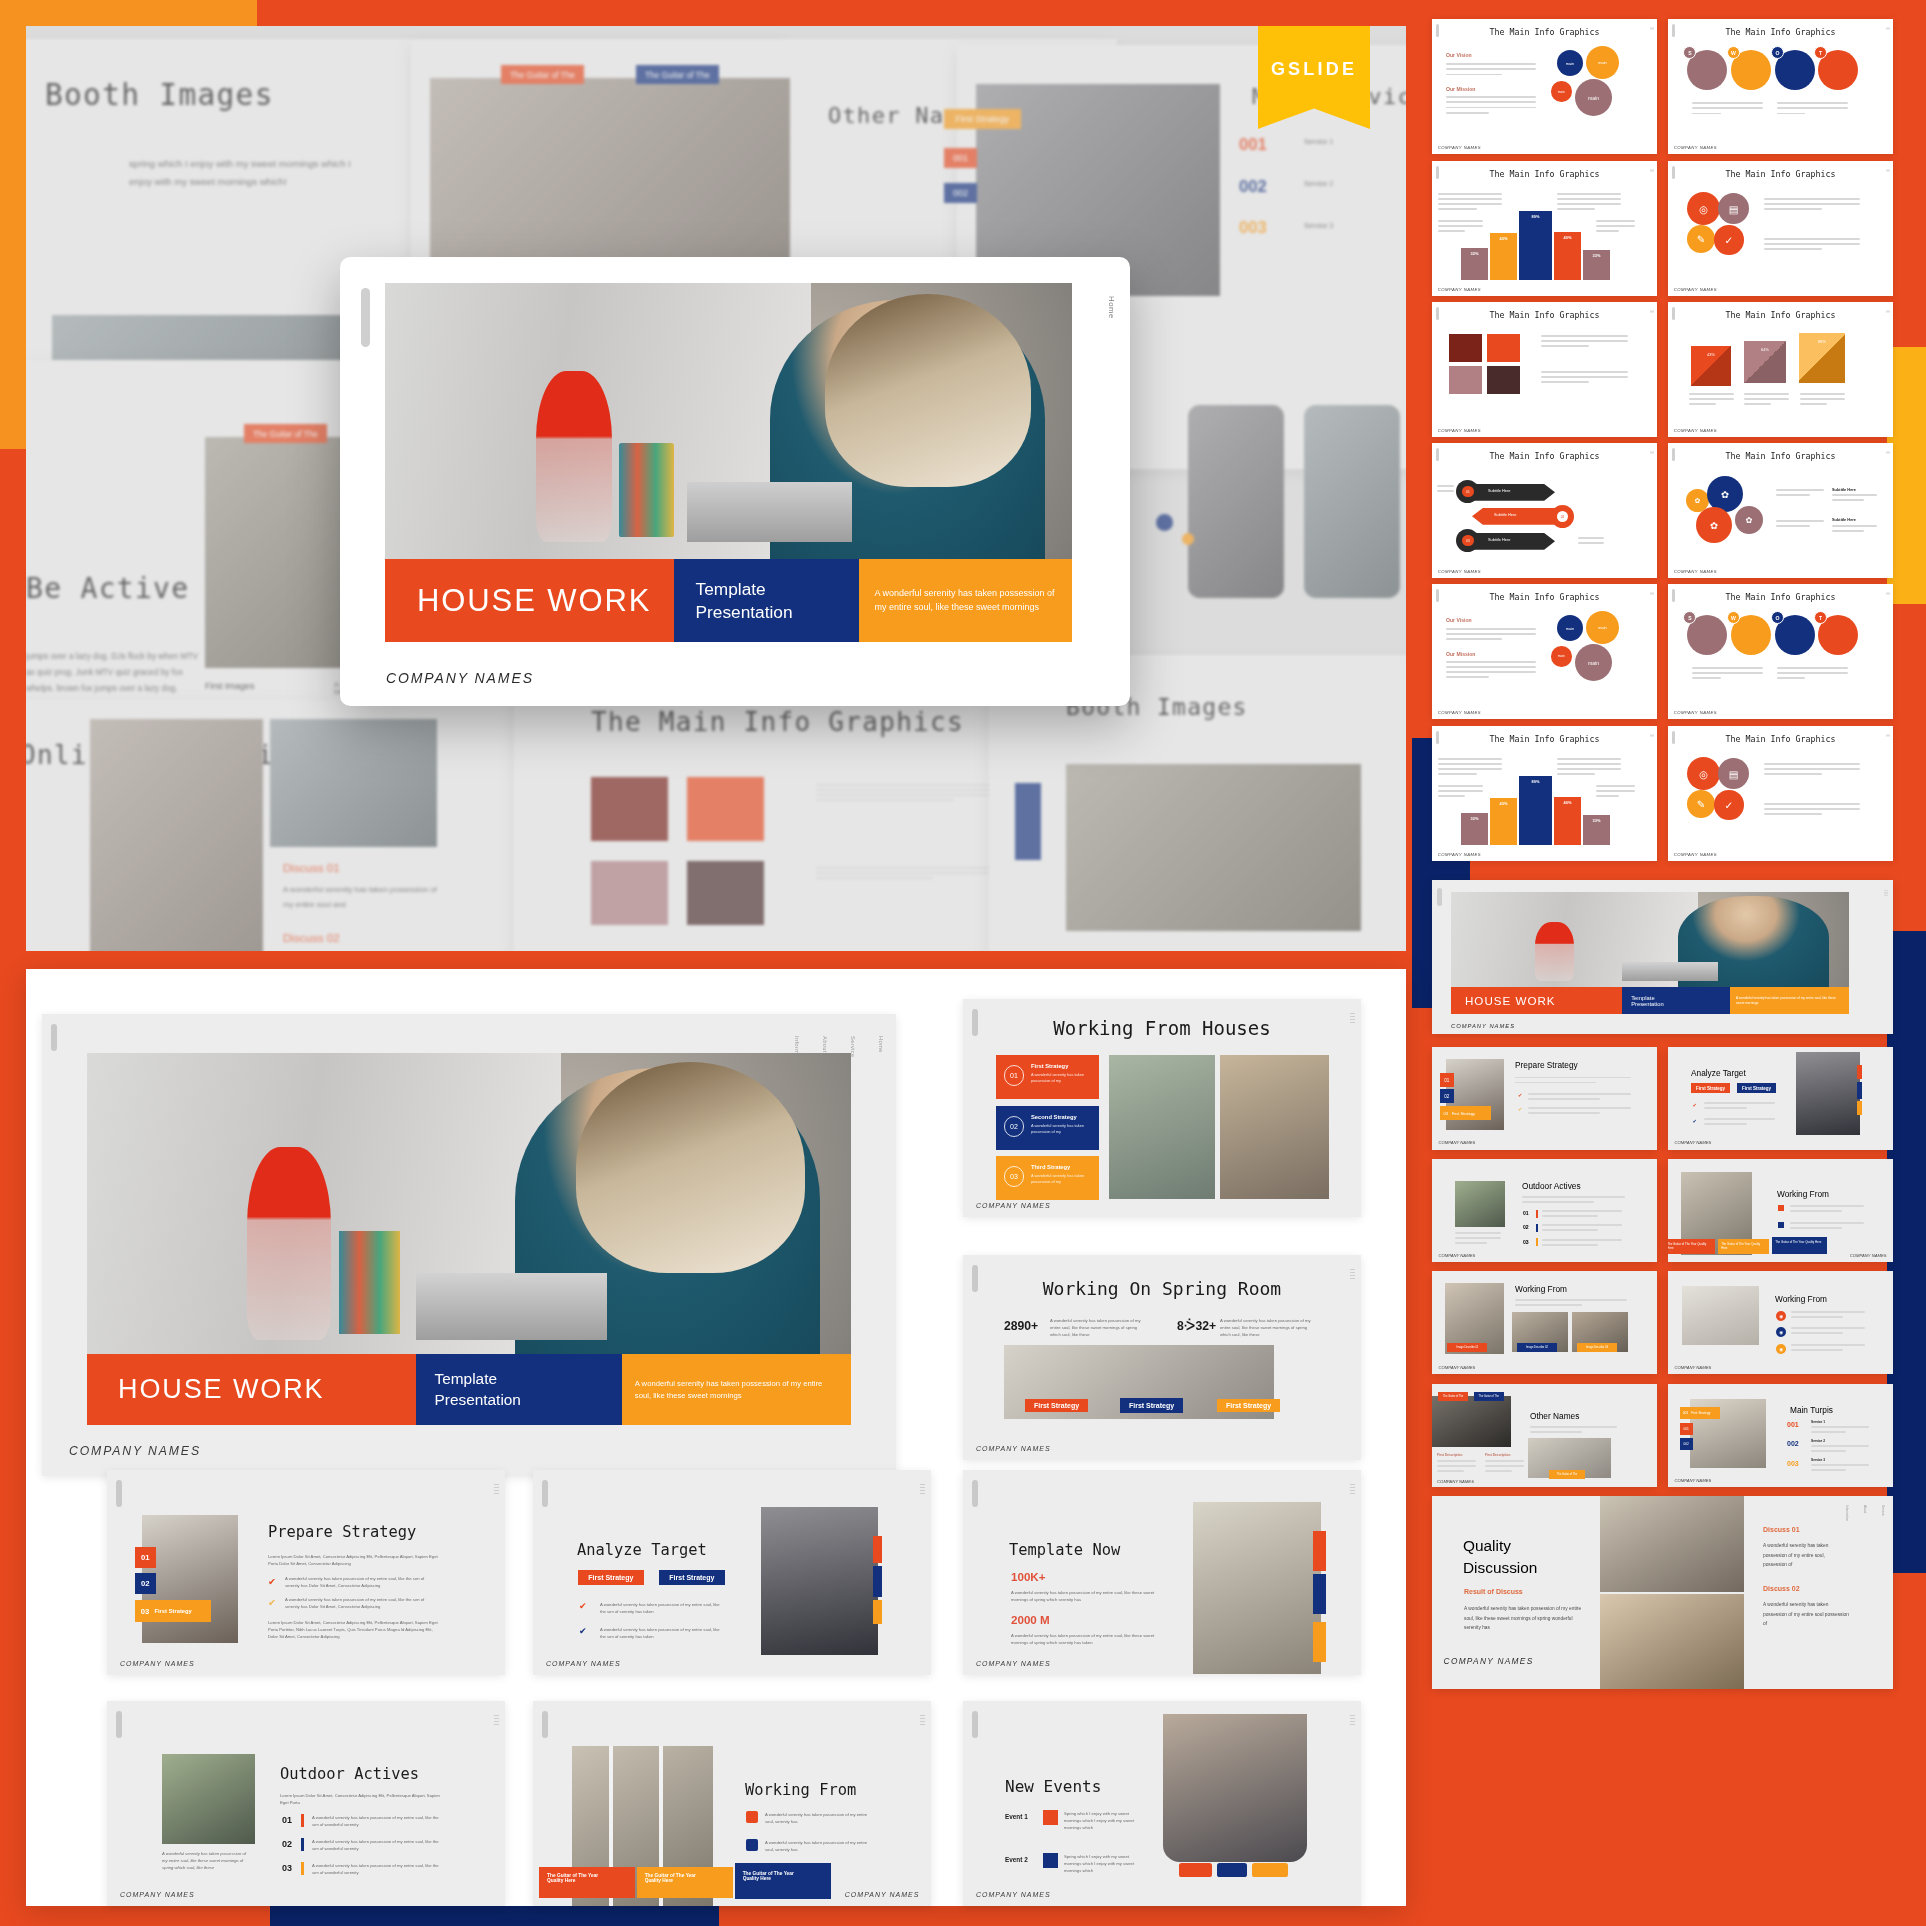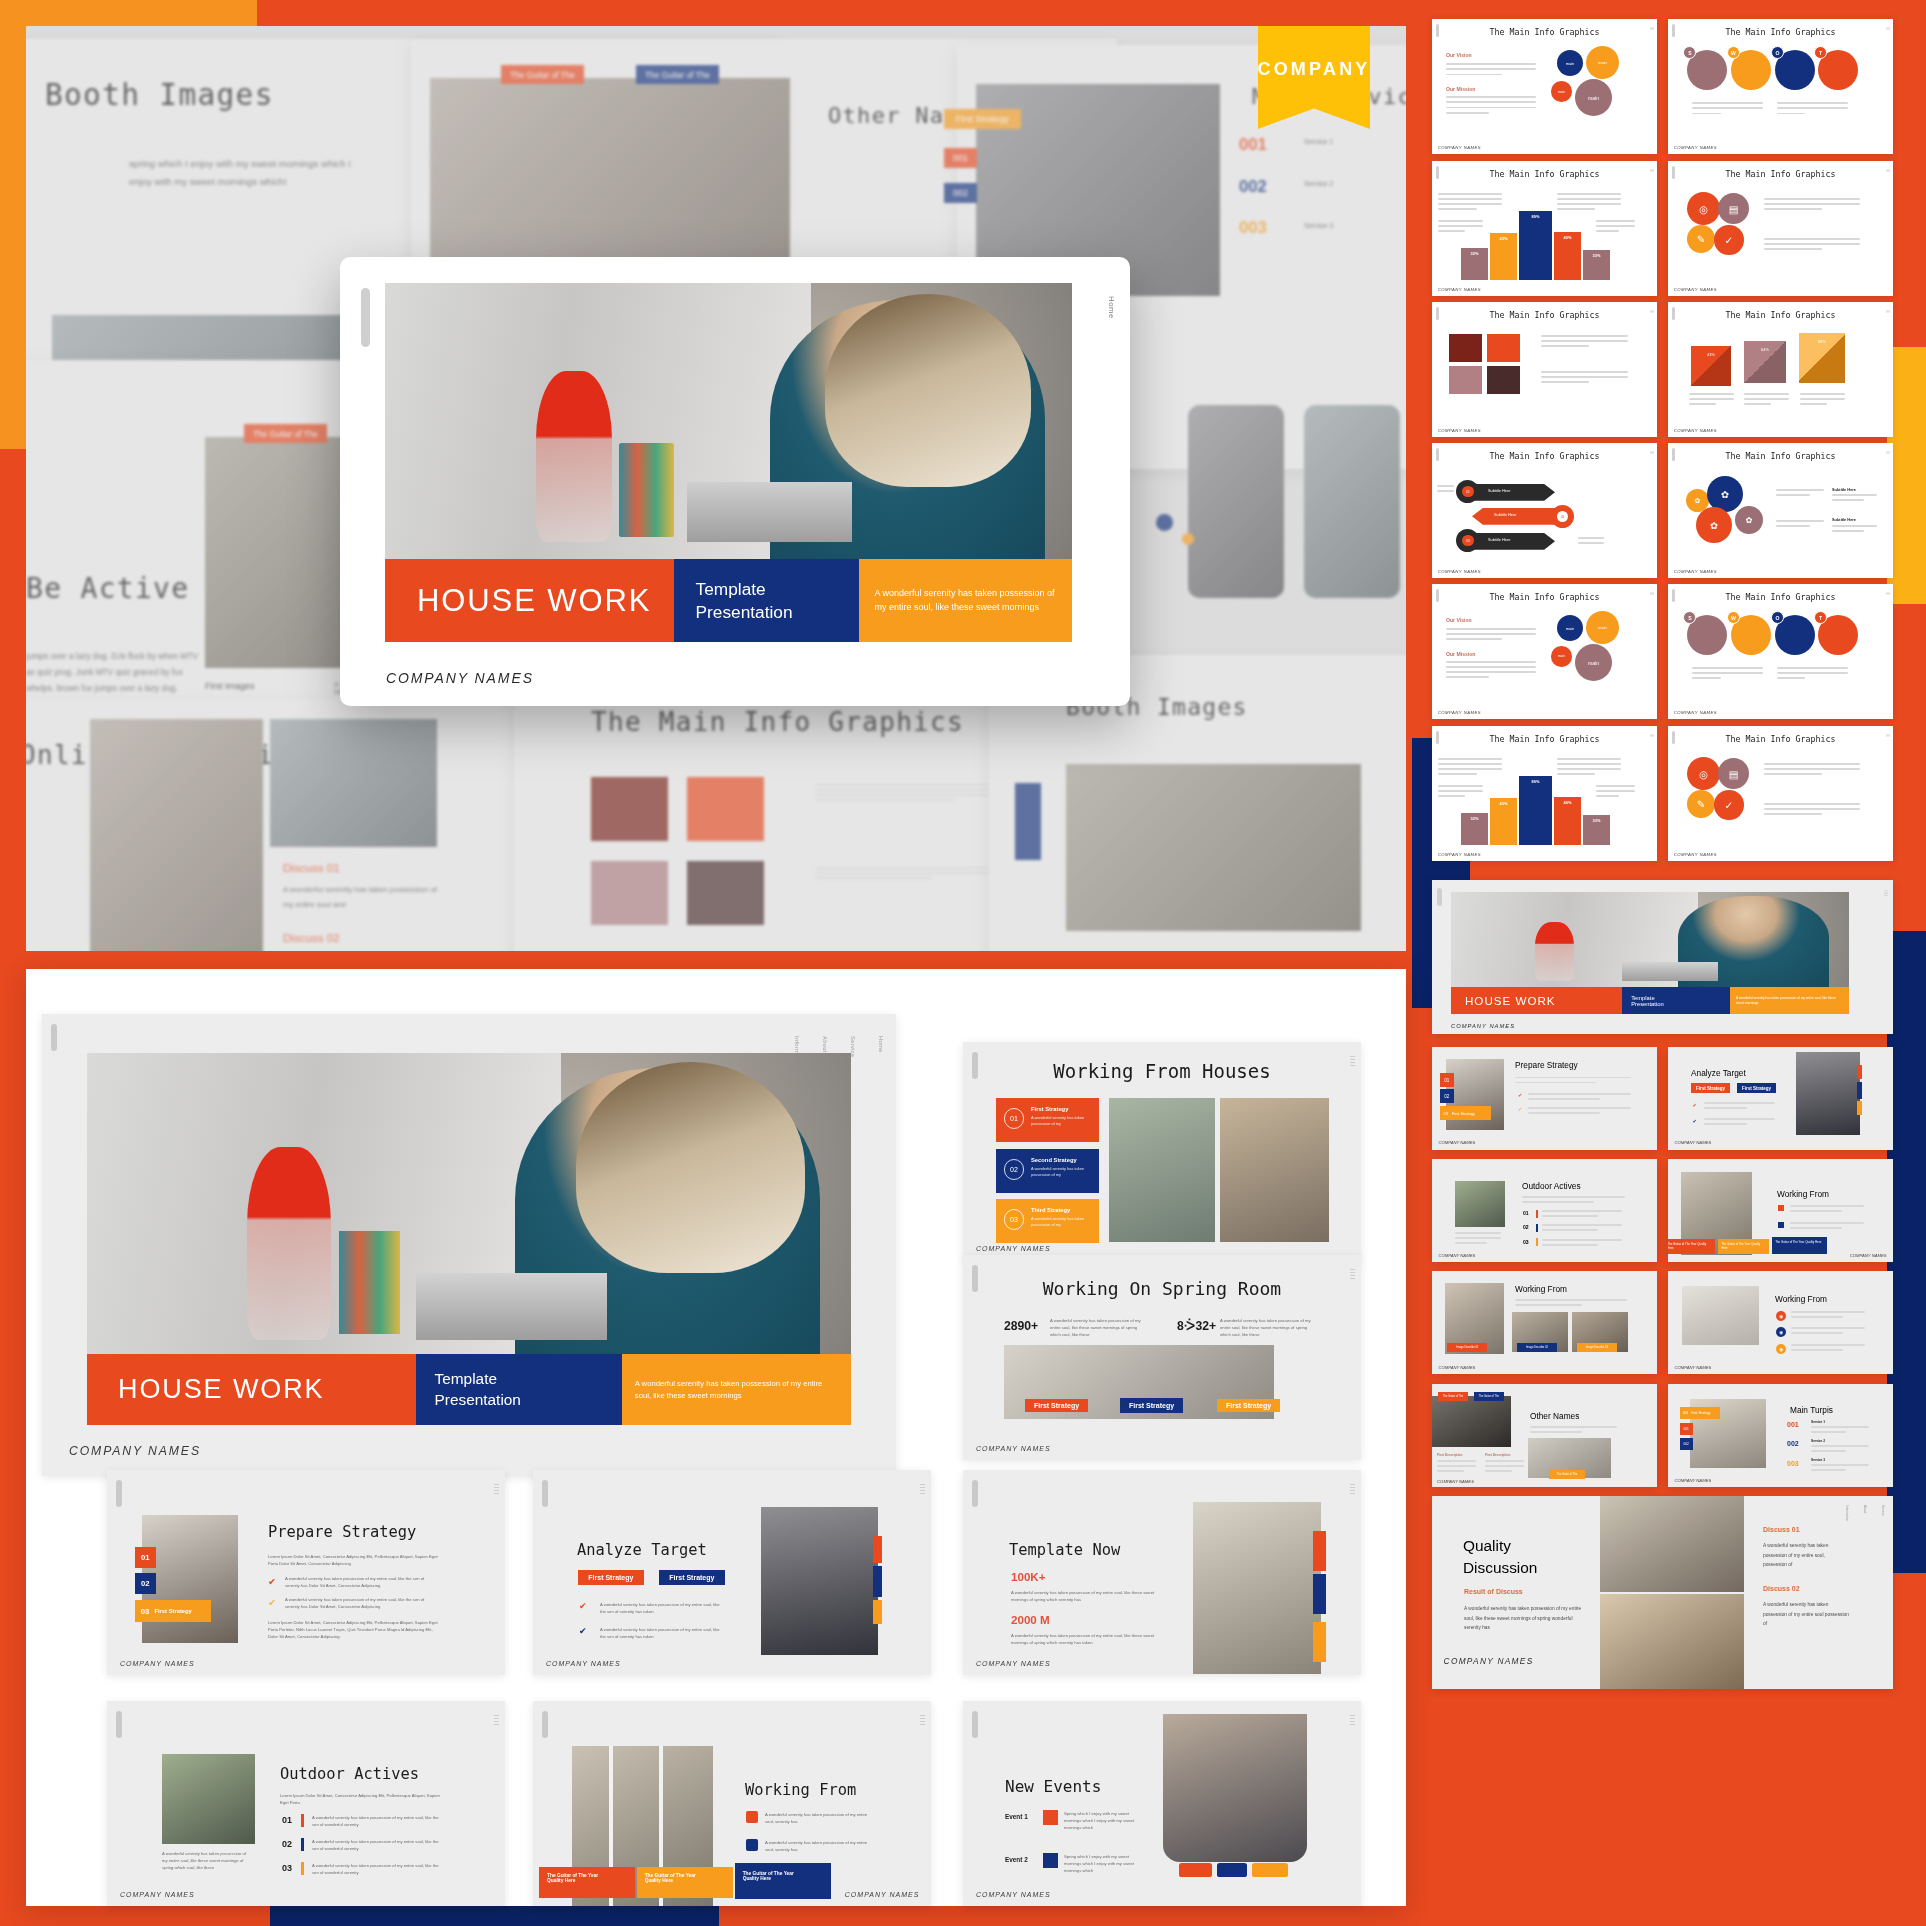--- a/index.html
+++ b/index.html
@@ -225,21 +225,21 @@
     </div>
 
     <div class="photo p4" style="position:absolute;left:1162px;top:379px;width:96px;height:193px;border-radius:11.6px;"></div>
     <div class="photo p2" style="position:absolute;left:1278px;top:379px;width:96px;height:193px;border-radius:11.6px;"></div>
     <div style="position:absolute;left:1130px;top:488px;width:16.7px;height:16.7px;border-radius:50%;background:#12307E;"></div>
     <div style="position:absolute;left:1156px;top:507px;width:11.6px;height:11.6px;border-radius:50%;background:#F79C1C;"></div>
   </div>
 </div>
 
 <div class="ribbon">
-  <span>COMPANY</span>
+  <span>GSLIDE</span>
 </div>
 
 <div class="featured">
   <div class="nub"></div>
   <div class="slide-side-nav">
     <span>Home</span>
     <span>Service</span>
     <span>About</span>
     <span>Information</span>
   </div>
@@ -294,21 +294,21 @@
       <span>Template</span>
       <span>Presentation</span>
     </div>
     <div class="x3">
         <span>A wonderful serenity has taken possession of my entire soul, like these sweet mornings</span>
       </div>
   </div>
   <div class="company" style="font-size:12.2px;bottom:18px;left:27px;letter-spacing:1.9px;">COMPANY NAMES</div>
 </div>
 
-<div class="card sm-card" style="left:963px; top:1042px; width:398px; height:218px;">
+<div class="card sm-card" style="left:963px; top:999px; width:398px; height:218px;">
   <div class="nub"></div>
   <div class="sidenav">
       <span>| | | |</span>
     </div>
   <div class="ctitle" style="position:absolute;left:0;right:0;top:18px;text-align:center;font-size:19px;">Working From Houses</div>
 
   <div style="position:absolute;left:33px;top:56px;width:103px;height:44px;background:#E8491F;">
     <div style="position:absolute;left:7.7px;top:10.3px;width:20.5px;height:20.5px;border:1.3px solid rgba(255,255,255,.8);border-radius:50%;display:flex;align-items:center;justify-content:center;color:#fff;font-size:7px;">01</div>
     <div style="position:absolute;left:35px;top:7.7px;color:#fff;font-size:5.8px;font-weight:bold;">First Strategy</div>
     <div style="position:absolute;left:35px;top:16.7px;width:61px;color:rgba(255,255,255,.85);font-size:3.9px;line-height:1.5;">A wonderful serenity has taken possession of my</div>

